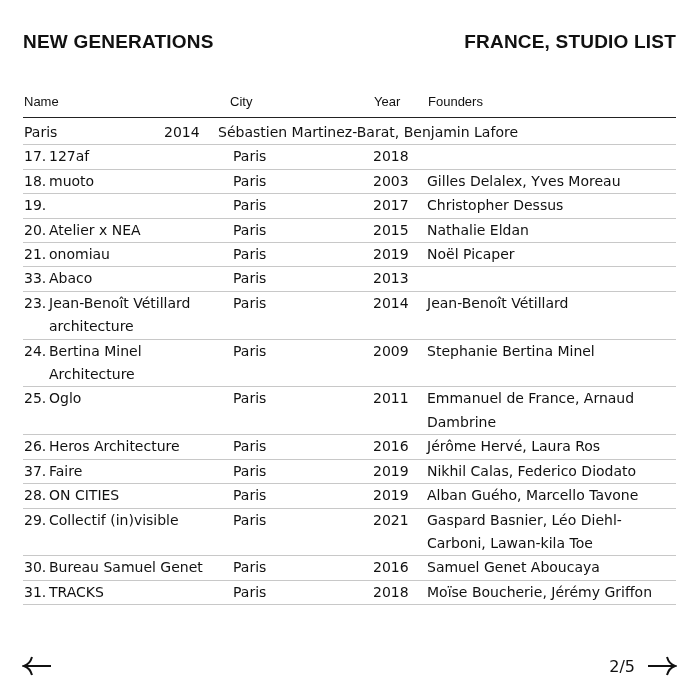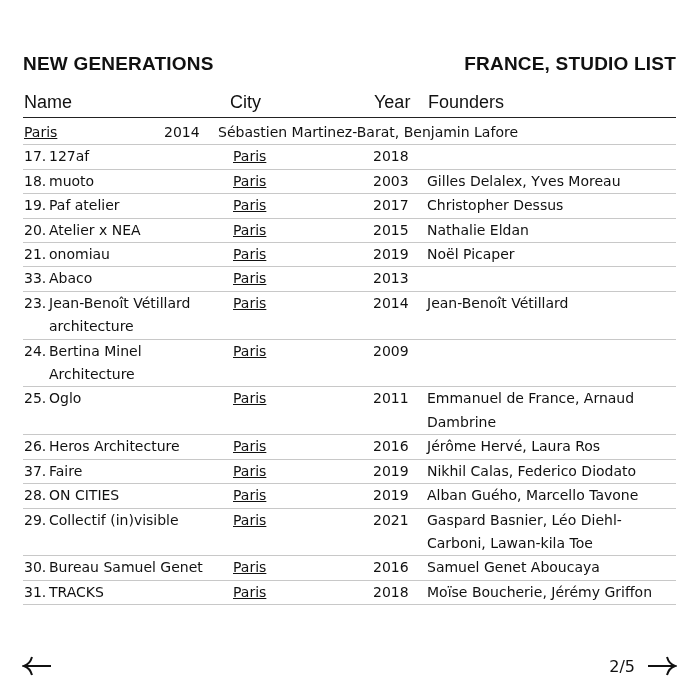--- a/index.html
+++ b/index.html
@@ -1,40 +1,40 @@
 <!DOCTYPE html>
 <html><head>
 <meta charset="utf-8">
 <style>
   html, body { margin: 0; padding: 0; background: #ffffff; }
   body { width: 700px; height: 700px; position: relative; overflow: hidden;
          font-family: "DejaVu Sans", sans-serif; color: #111111; }
   .header-left, .header-right {
     position: absolute; top: 31px; font-family: "Liberation Sans", sans-serif;
-    font-weight: bold; font-size: 19px; letter-spacing: 0.2px; margin-top: 22px;
+    font-weight: bold; font-size: 19px; letter-spacing: 0.2px;
   }
   .header-left { left: 23px; }
   .header-right { right: 24px; }
   .table { position: absolute; left: 23px; top: 92px; width: 653px; }
   .thead { display: flex; height: 25px; border-bottom: 1.5px solid #222;
-           font-family: "Liberation Sans", sans-serif; font-size: 18px; }
+           font-family: "Liberation Sans", sans-serif; font-size: 13px; }
   .col-name { width: 206px; padding-left: 1px; }
   .col-city { width: 144px; }
   .col-year { width: 54px; }
   .col-founders { flex: 1; }
   .thead .col-city { padding-left: 0; }
   .thead .col-year { padding-left: 0; }
   .thead > div { line-height: 20px; }
   .row { display: flex; border-bottom: 1px solid #c8c8c8;
          font-size: 14px; line-height: 23.4px; padding-top: 0px; }
   .row .cell { white-space: nowrap; }
   .row .col-name { display: flex; width: 208px; }
   .num { width: 25px; flex: none; }
   .nm { white-space: normal; width: 180px; }
-  .row .col-city { width: 140px; padding-left: 1px; text-decoration: underline; }
+  .row .col-city { width: 140px; padding-left: 1px; }
   .row .col-year { width: 54px; }
   .row .col-founders { white-space: normal; }
   .spacer { height: 3px; }
   .footer-left, .footer-right { position: absolute; top: 655px; font-size: 16px; }
   .footer-left { left: 22px; }
   .footer-right { right: 23px; display: flex; align-items: center; gap: 12px; }
   .arrow svg { display: block; }
 </style>
 </head>
 <body>
@@ -69,21 +69,20 @@
           <span class="num">18.</span>
           <span class="nm">muoto</span>
         </div>
         <div class="cell col-city">Paris</div>
         <div class="cell col-year">2003</div>
         <div class="cell col-founders">Gilles Delalex, Yves Moreau</div>
       </div>
       <div class="row">
         <div class="cell col-name">
           <span class="num">19.</span>
-          <span class="nm">Paf atelier</span>
         </div>
         <div class="cell col-city">Paris</div>
         <div class="cell col-year">2017</div>
         <div class="cell col-founders">Christopher Dessus</div>
       </div>
       <div class="row">
         <div class="cell col-name">
           <span class="num">20.</span>
           <span class="nm">Atelier x NEA</span>
         </div>
@@ -117,20 +116,21 @@
         <div class="cell col-year">2014</div>
         <div class="cell col-founders">Jean-Benoît Vétillard</div>
       </div>
       <div class="row">
         <div class="cell col-name">
           <span class="num">24.</span>
           <span class="nm">Bertina Minel Architecture</span>
         </div>
         <div class="cell col-city">Paris</div>
         <div class="cell col-year">2009</div>
+        <div class="cell col-founders">Stephanie Bertina Minel</div>
       </div>
       <div class="row">
         <div class="cell col-name">
           <span class="num">25.</span>
           <span class="nm">Oglo</span>
         </div>
         <div class="cell col-city">Paris</div>
         <div class="cell col-year">2011</div>
         <div class="cell col-founders">Emmanuel de France, Arnaud Dambrine</div>
       </div>

